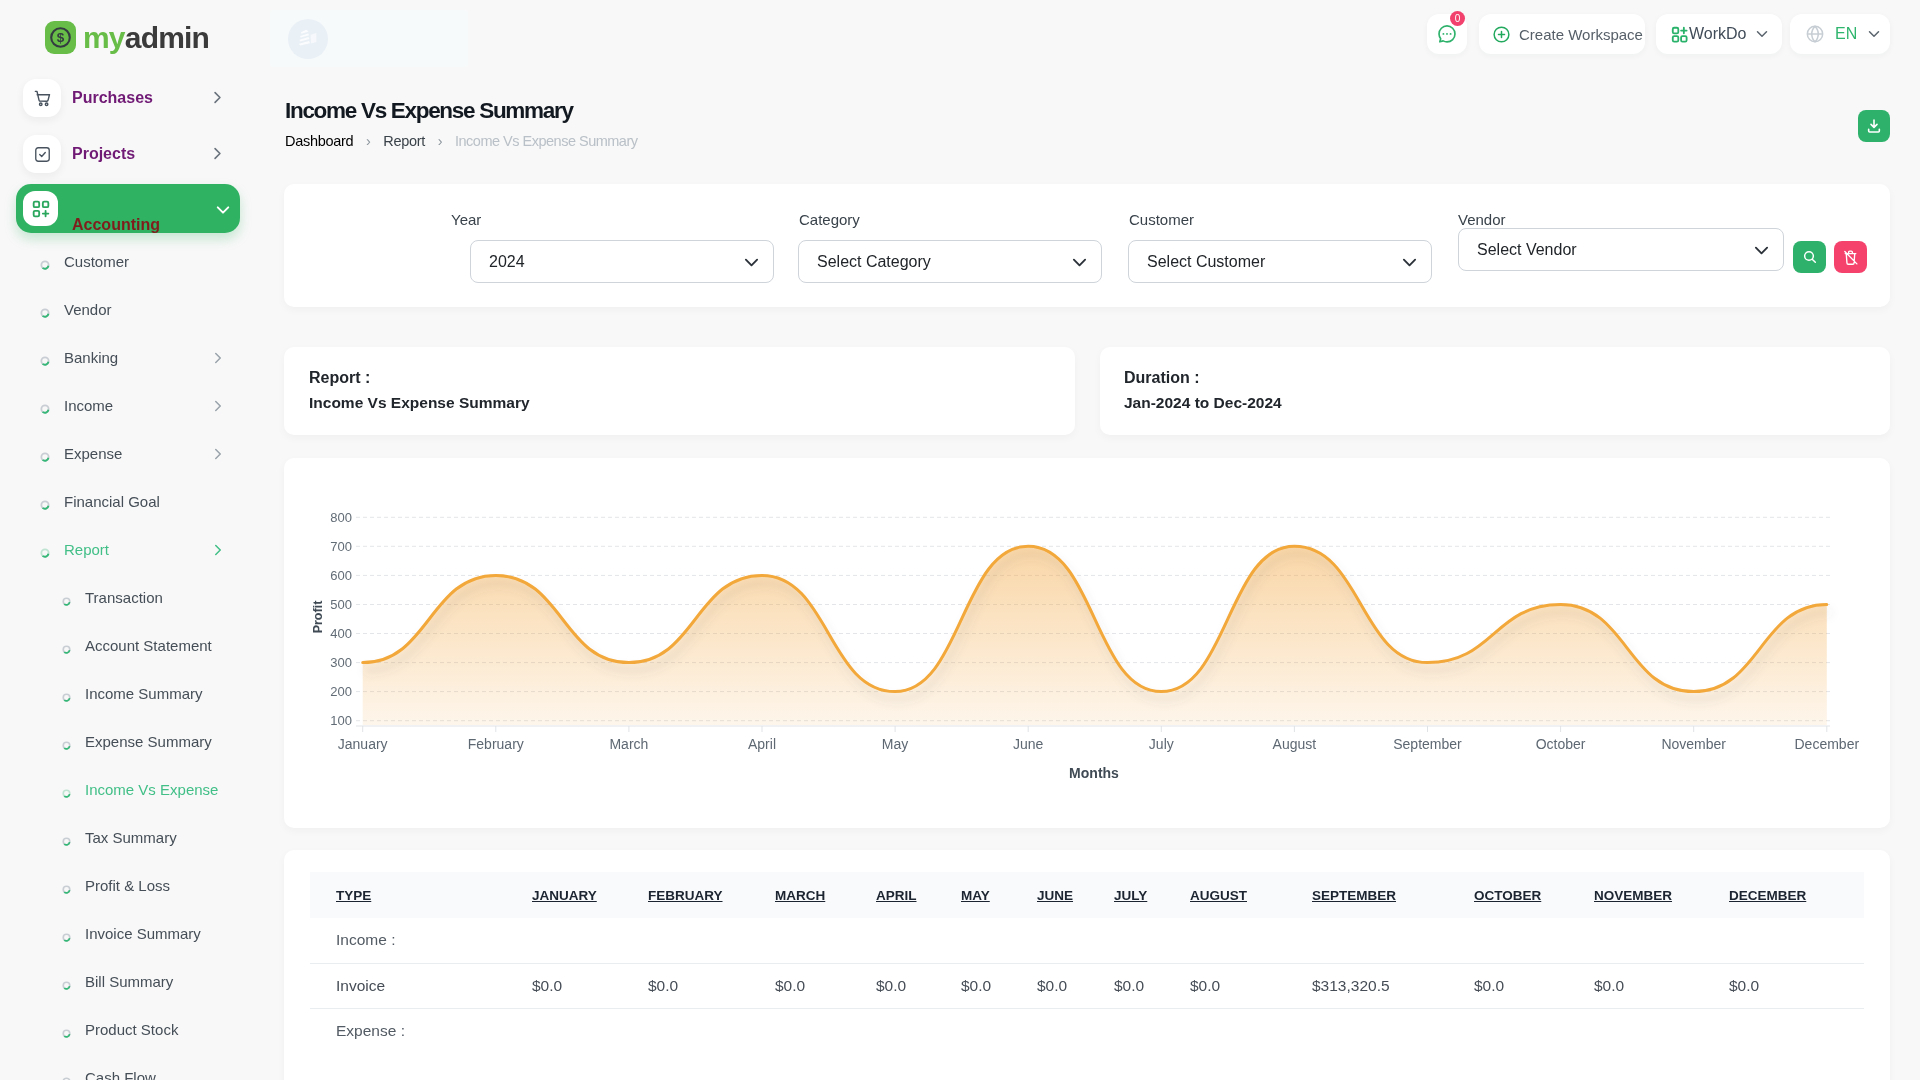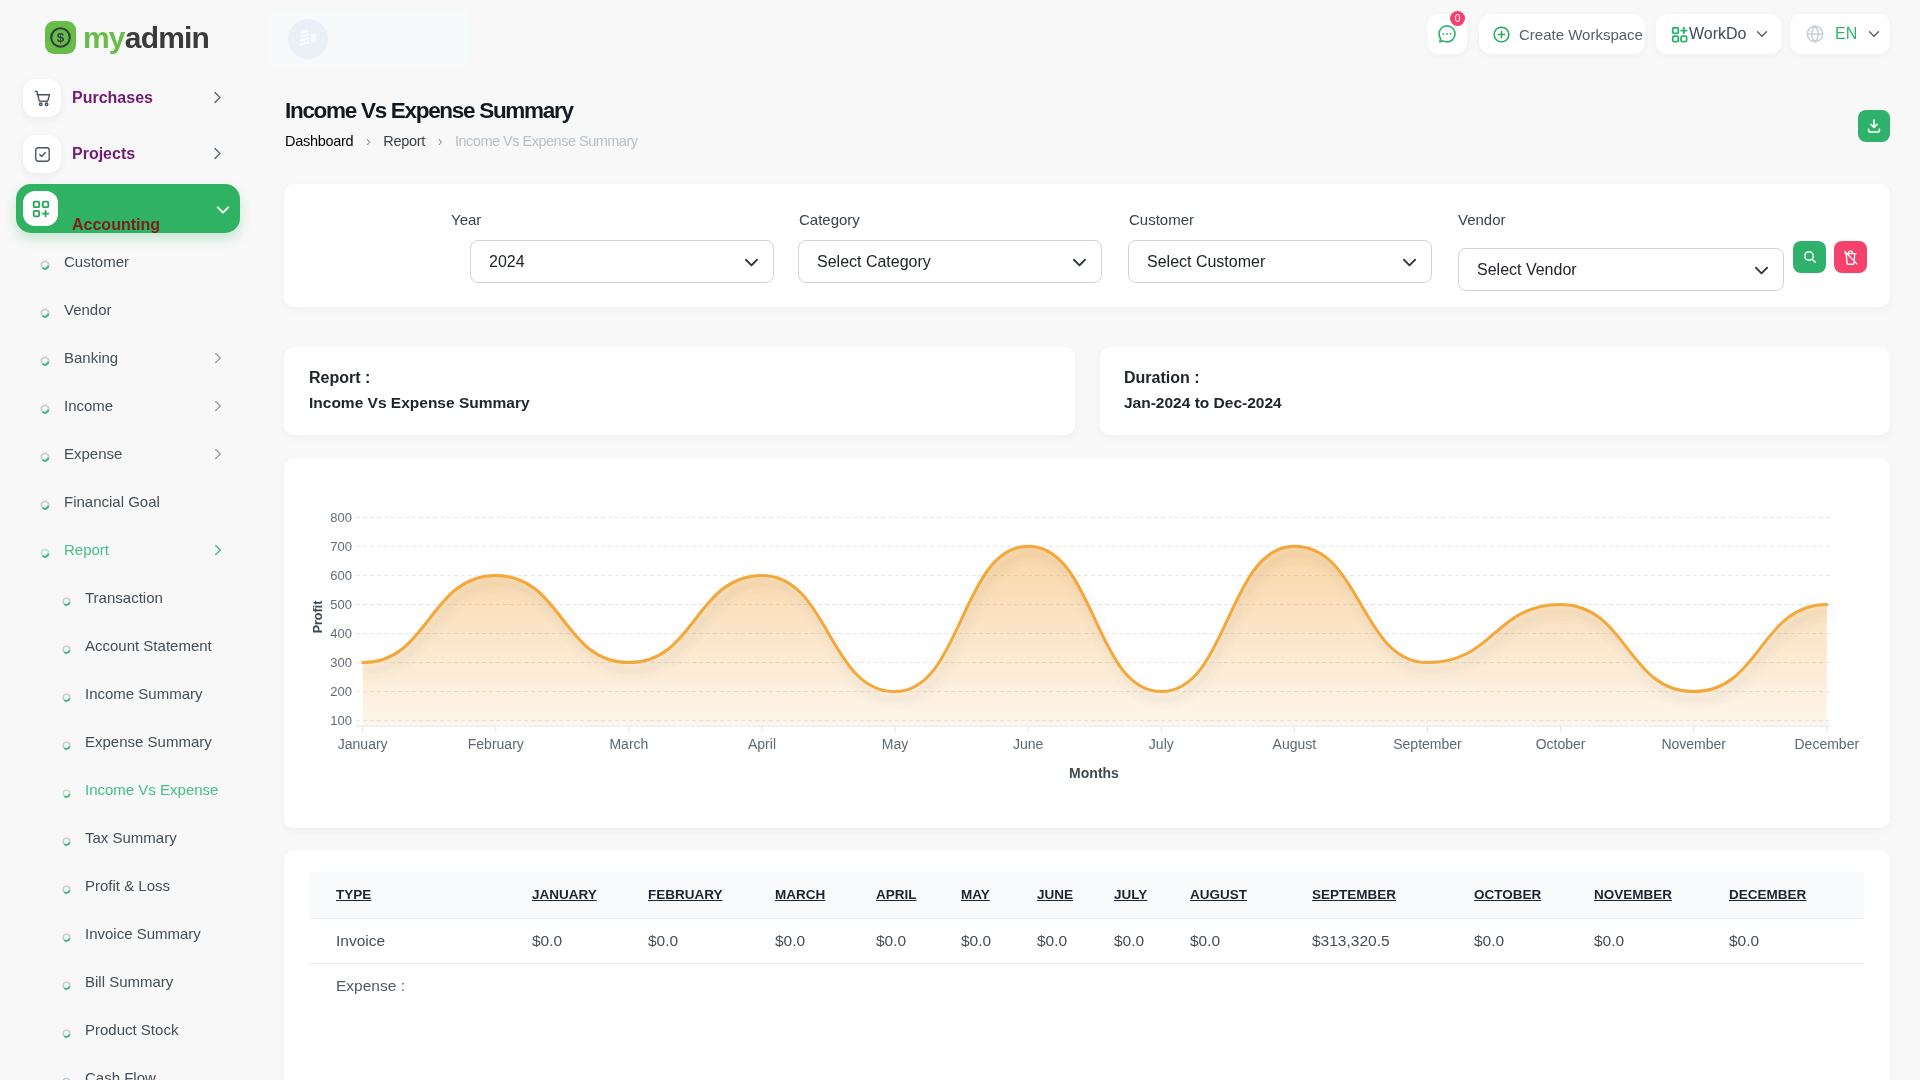--- a/index.html
+++ b/index.html
@@ -262,21 +262,21 @@
       </svg></div>
   <div class="flabel" style="left:799px;top:211px">Category</div>
   <div class="fselect" style="left:798px;top:240px;width:304px">Select Category<svg width="15" height="15" viewBox="0 0 16 16" fill="none" stroke="#2b3239" stroke-width="2" stroke-linecap="round" stroke-linejoin="round">
         <path d="M2 5l6 6 6-6"></path>
       </svg></div>
   <div class="flabel" style="left:1129px;top:211px">Customer</div>
   <div class="fselect" style="left:1128px;top:240px;width:304px">Select Customer<svg width="15" height="15" viewBox="0 0 16 16" fill="none" stroke="#2b3239" stroke-width="2" stroke-linecap="round" stroke-linejoin="round">
         <path d="M2 5l6 6 6-6"></path>
       </svg></div>
   <div class="flabel" style="left:1458px;top:211px">Vendor</div>
-  <div class="fselect" style="left:1458px;top:248px;width:326px">Select Vendor<svg width="15" height="15" viewBox="0 0 16 16" fill="none" stroke="#2b3239" stroke-width="2" stroke-linecap="round" stroke-linejoin="round">
+  <div class="fselect" style="left:1458px;top:228px;width:326px">Select Vendor<svg width="15" height="15" viewBox="0 0 16 16" fill="none" stroke="#2b3239" stroke-width="2" stroke-linecap="round" stroke-linejoin="round">
         <path d="M2 5l6 6 6-6"></path>
       </svg></div>
   <div class="sqbtn" style="left:1793px;top:241px;background:#2eb26b">
     <svg width="16" height="16" viewBox="0 0 24 24" fill="none" stroke="#fff" stroke-width="2.2" stroke-linecap="round">
         <circle cx="10.5" cy="10.5" r="6.5"></circle>
         <path d="M15.3 15.3L20 20"></path>
       </svg>
   </div>
   <div class="sqbtn" style="left:1834px;top:241px;background:#f4426d">
     <svg width="17" height="17" viewBox="0 0 24 24" fill="none" stroke="#fff" stroke-width="1.9" stroke-linecap="round" stroke-linejoin="round">
@@ -394,20 +394,35 @@
           <th>May</th>
           <th>June</th>
           <th>July</th>
           <th>August</th>
           <th>September</th>
           <th>October</th>
           <th>November</th>
           <th>December</th>
   </tr>
   <tr style="height:45px">
+    <td style="padding-left:26px;border-top:none;color:#525a63">Income :</td>
+          <td style="border-top:none"></td>
+          <td style="border-top:none"></td>
+          <td style="border-top:none"></td>
+          <td style="border-top:none"></td>
+          <td style="border-top:none"></td>
+          <td style="border-top:none"></td>
+          <td style="border-top:none"></td>
+          <td style="border-top:none"></td>
+          <td style="border-top:none"></td>
+          <td style="border-top:none"></td>
+          <td style="border-top:none"></td>
+          <td style="border-top:none"></td>
+  </tr>
+  <tr style="height:45px">
     <td style="padding-left:26px">Invoice</td>
           <td>$0.0</td>
           <td>$0.0</td>
           <td>$0.0</td>
           <td>$0.0</td>
           <td>$0.0</td>
           <td>$0.0</td>
           <td>$0.0</td>
           <td>$0.0</td>
           <td>$313,320.5</td>

